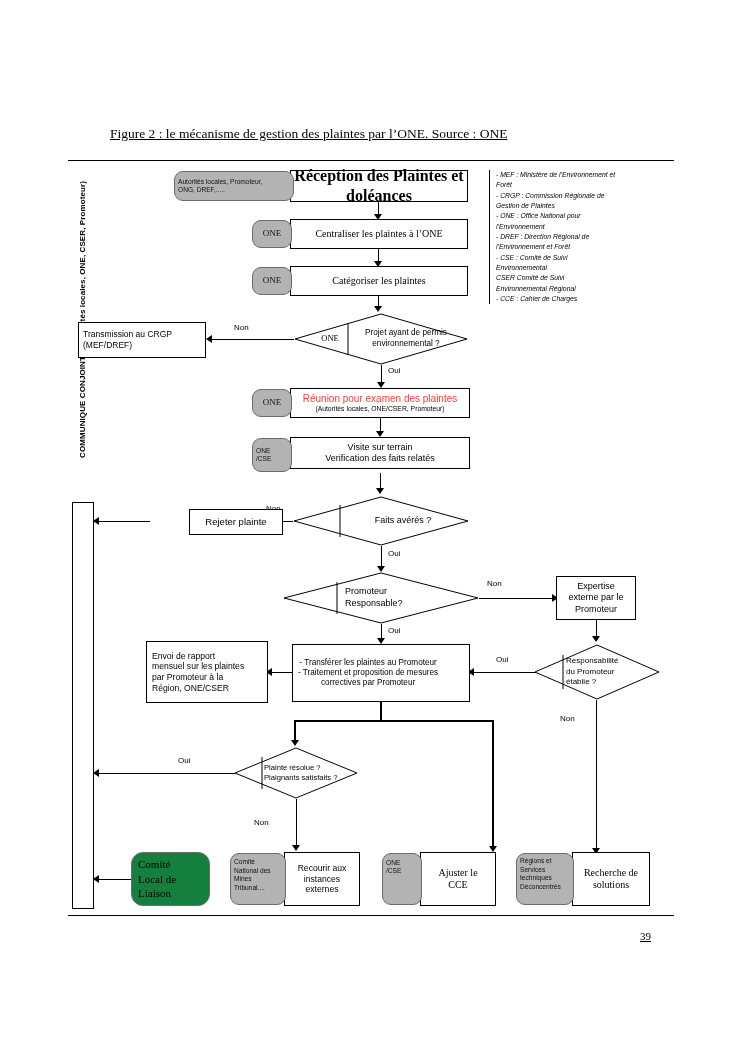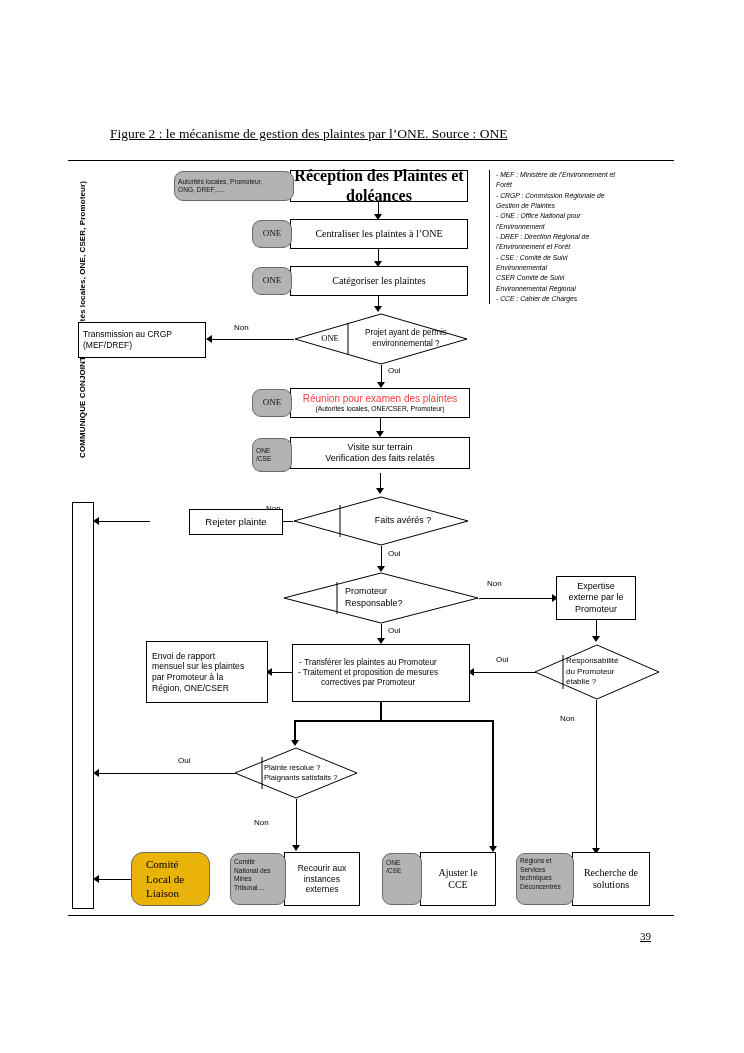--- a/index.html
+++ b/index.html
@@ -63,25 +63,25 @@
     font-size:9px;justify-content:center;text-align:center;
   }
   .actor.two{
     font-size:6.6px;justify-content:flex-start;text-align:left;
     align-items:center;
   }
 
   
   .softbox{
     position:absolute;
-    background:#eab308;border:1px solid #6b6b6b;border-radius:12px;
+    background:#15803d;border:1px solid #6b6b6b;border-radius:12px;
     box-sizing:border-box;
     display:flex;align-items:center;justify-content:flex-start;
     font-family:"Liberation Serif", serif;font-size:11px;line-height:1.35;
-    padding-left:14px;white-space:pre-line;
+    padding-left:6px;white-space:pre-line;
   }
 
   
   .diamond{position:absolute;}
   .diamond svg{position:absolute;left:0;top:0;overflow:visible;}
   .diamond .dtext{
     position:absolute;left:0;top:0;width:100%;height:100%;
     display:flex;align-items:center;justify-content:center;
     text-align:center;font-size:8.2px;line-height:1.3;
     pointer-events:none;white-space:pre-line;

